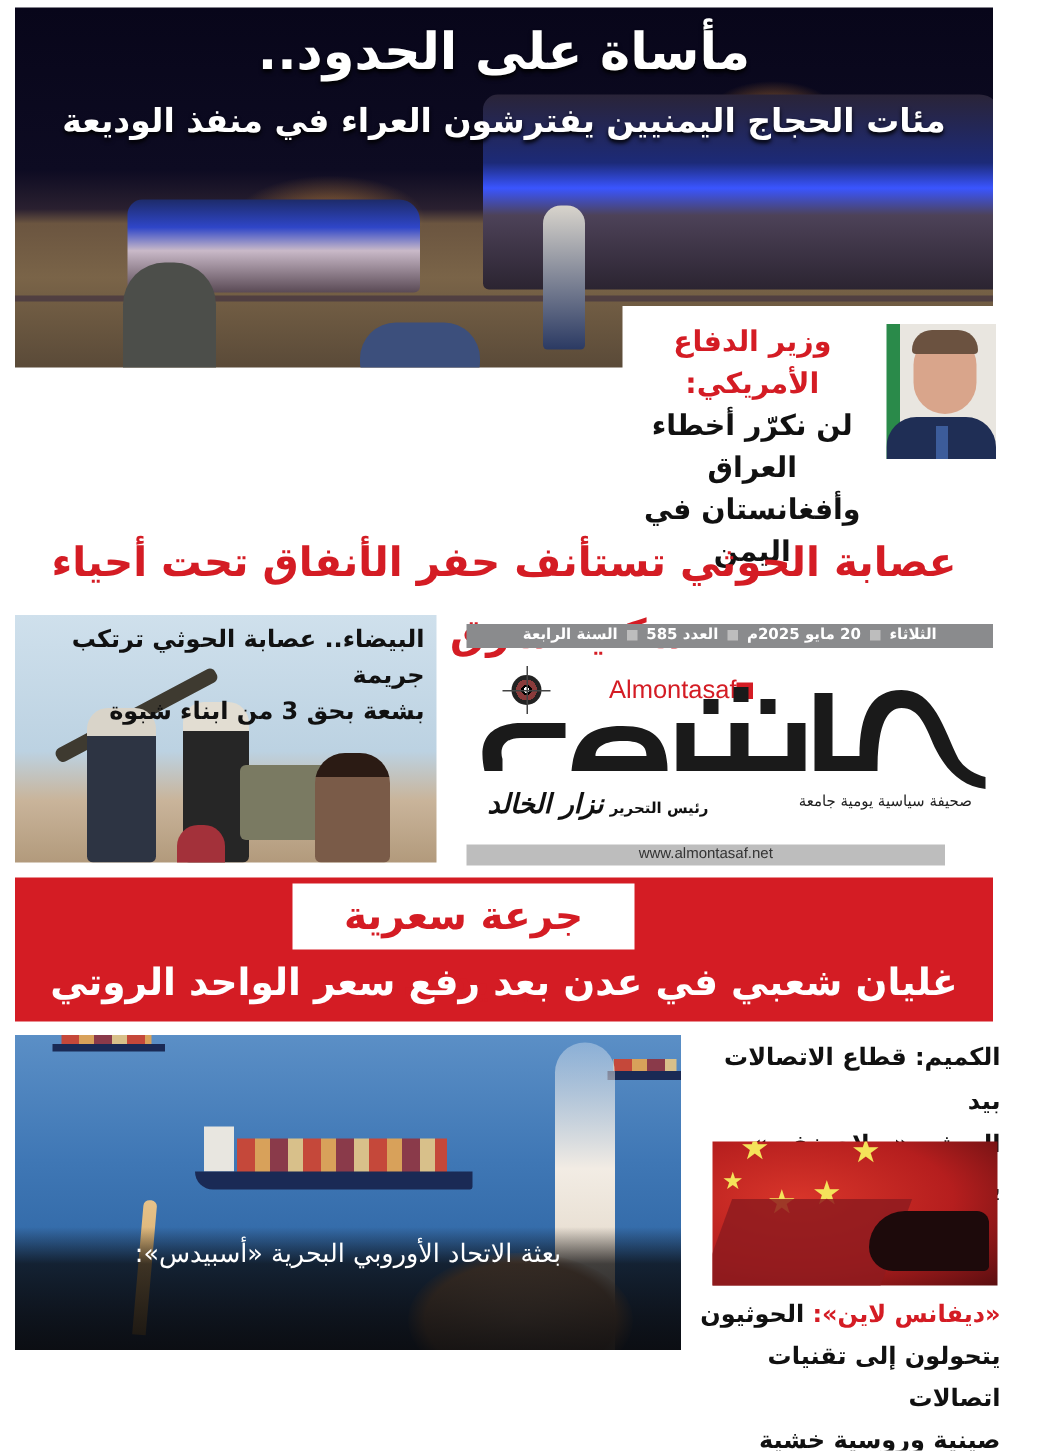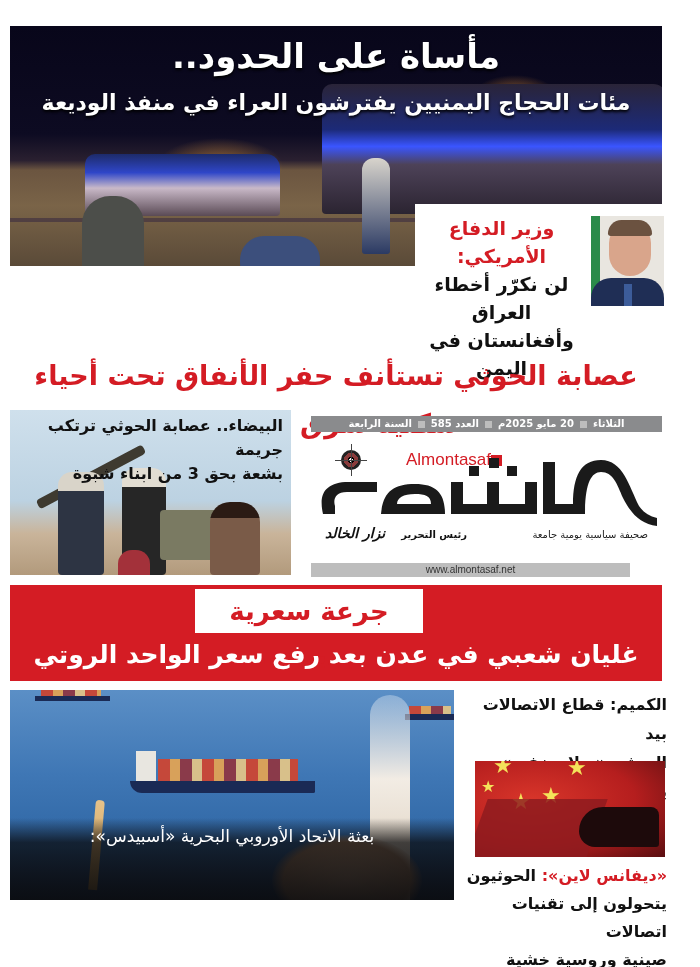--- a/index.html
+++ b/index.html
@@ -2,21 +2,21 @@
 <html><head>
 <meta charset="utf-8">
 <style>
   * { box-sizing: border-box; margin: 0; padding: 0; }
   html, body { width: 700px; height: 967px; background: #ffffff; overflow: hidden; }
   body { position: relative; font-family: "DejaVu Sans", sans-serif; direction: rtl; }
 
   .abs { position: absolute; }
 
   
-  .hero { left: 10px; top: 26px; width: 652px; height: 240px; overflow: hidden;
+  .hero { left: 10px; top: 5px; width: 652px; height: 240px; overflow: hidden;
     background:
       radial-gradient(ellipse 90px 40px at 210px 140px, rgba(255,170,60,.55), transparent 70%),
       radial-gradient(ellipse 60px 30px at 505px 70px, rgba(255,160,60,.6), transparent 70%),
       linear-gradient(180deg, #08061a 0%, #0d0b22 45%, #2a2030 56%, #6b5540 60%, #7a6448 75%, #5a4a38 100%);
   }
   .bus { position: absolute; border-radius: 10px 14px 4px 4px; }
   .bus1 { left: 75px; top: 128px; width: 195px; height: 62px;
     background: linear-gradient(180deg, #1d2b6a 0%, #2f46c8 30%, #c9b9c8 55%, #5a4a55 100%); }
   .bus2 { left: 312px; top: 58px; width: 345px; height: 130px;
     background: linear-gradient(180deg, #2a2438 0%, #1c2a78 35%, #3a55ff 48%, #4d4258 62%, #2b2431 100%); }
@@ -63,21 +63,21 @@
   .logo-wrap { left: 311px; top: 436px; width: 351px; height: 110px; }
   .logo-target { position: absolute; left: 30px; top: 14px; width: 20px; height: 20px; border-radius: 50%;
     background: radial-gradient(circle, #fff 0 2px, #000 2px 3.5px, #8a3b3b 3.5px 7px, #222 7px 10px); }
   .logo-target::before { content: ""; position: absolute; left: -6px; top: 9.5px; width: 32px; height: 1px; background: #444; }
   .logo-target::after { content: ""; position: absolute; left: 9.5px; top: -6px; width: 1px; height: 32px; background: #444; }
   .logo-latin { position: absolute; left: 95px; top: 14px; color: #d41c24; font-family: "Liberation Sans", sans-serif; font-size: 17px; }
   .logo-latin-sq { display: inline-block; width: 11px; height: 11px; background: #d41c24; margin-right: 5px; vertical-align: -1px; }
   .logo-arabic { position: absolute; left: 0; top: 20px; width: 351px; height: 70px; }
   .logo-tagline { position: absolute; right: 14px; top: 93px; color: #222; font-size: 10px; }
   .logo-editor { position: absolute; left: 14px; top: 89px; color: #111; font-size: 10px; font-weight: bold; }
-  .logo-editor-name { font-family: "DejaVu Serif", serif; font-style: italic; font-size: 14px; margin-right: 16px; }
+  .logo-editor-name { font-family: "DejaVu Serif", serif; font-style: italic; font-size: 18px; margin-right: 4px; }
   .url-bar { left: 311px; top: 563px; width: 319px; height: 14px; background: #bdbdbd; color: #333;
     font-family: "Liberation Sans", sans-serif; font-size: 10px; line-height: 14px; text-align: center; direction: ltr; }
 
   
   .red-banner { left: 10px; top: 585px; width: 652px; height: 96px; background: #d41c24; }
   .red-banner-kicker { position: absolute; left: 185px; top: 4px; width: 228px; height: 44px; background: #fff;
     color: #d41c24; font-weight: bold; font-size: 26px; line-height: 44px; text-align: center; }
   .red-banner-title { position: absolute; left: 0; right: 0; top: 50px; color: #fff; font-weight: bold;
     font-size: 25px; line-height: 40px; text-align: center; }
 

